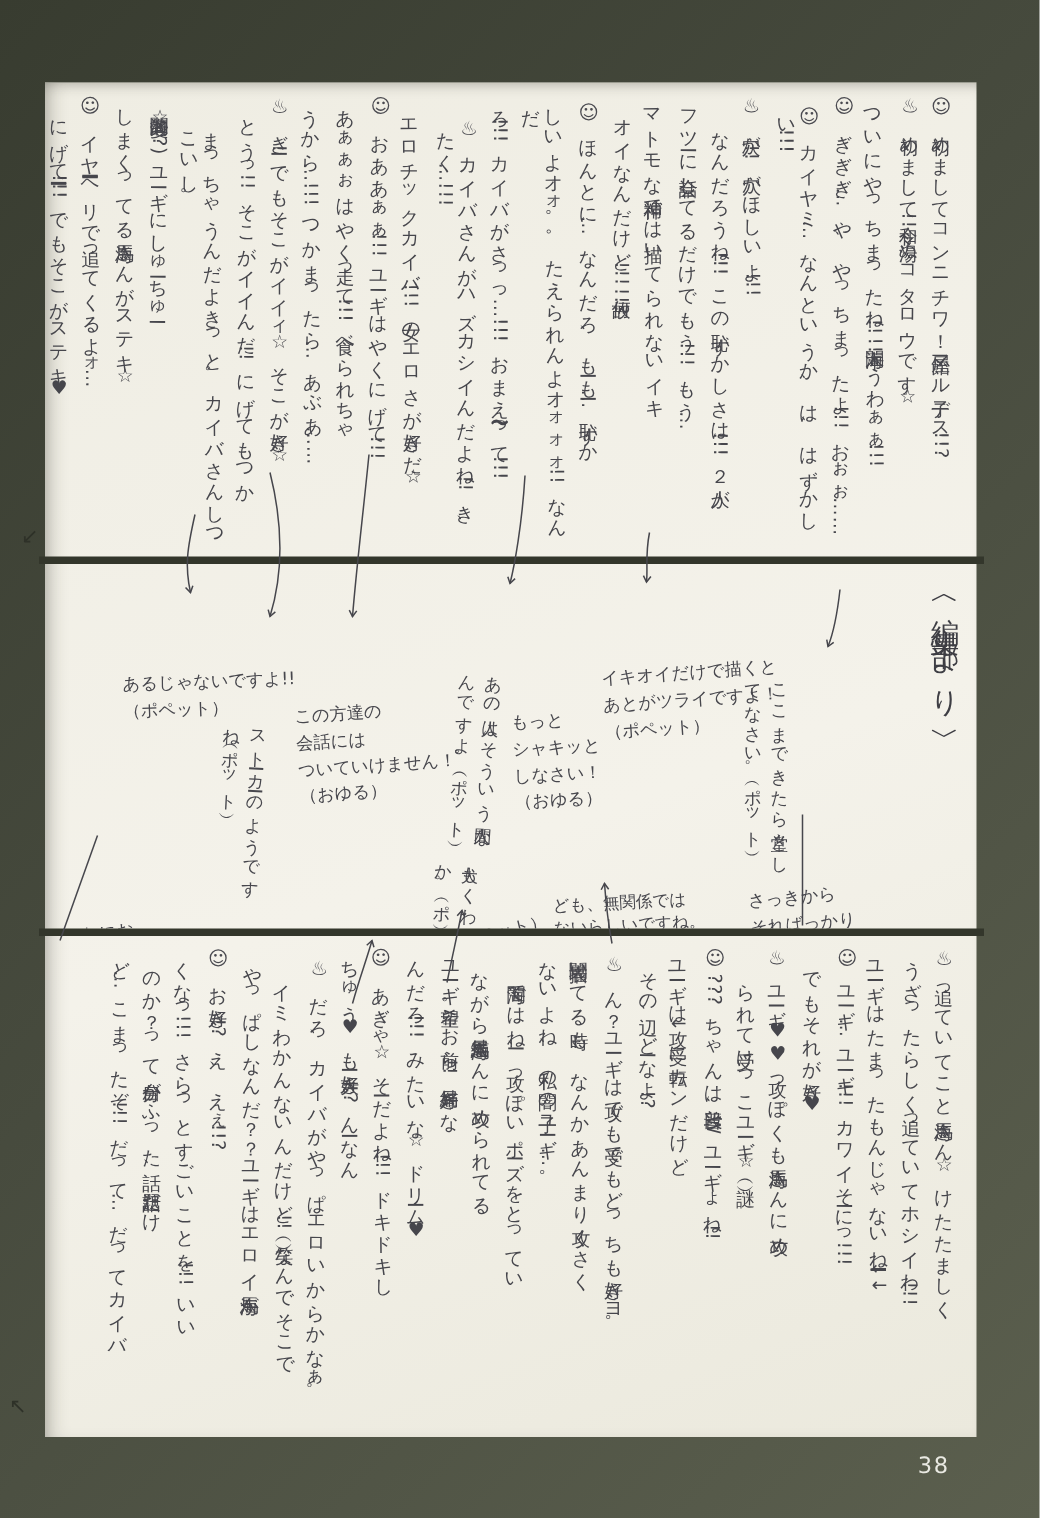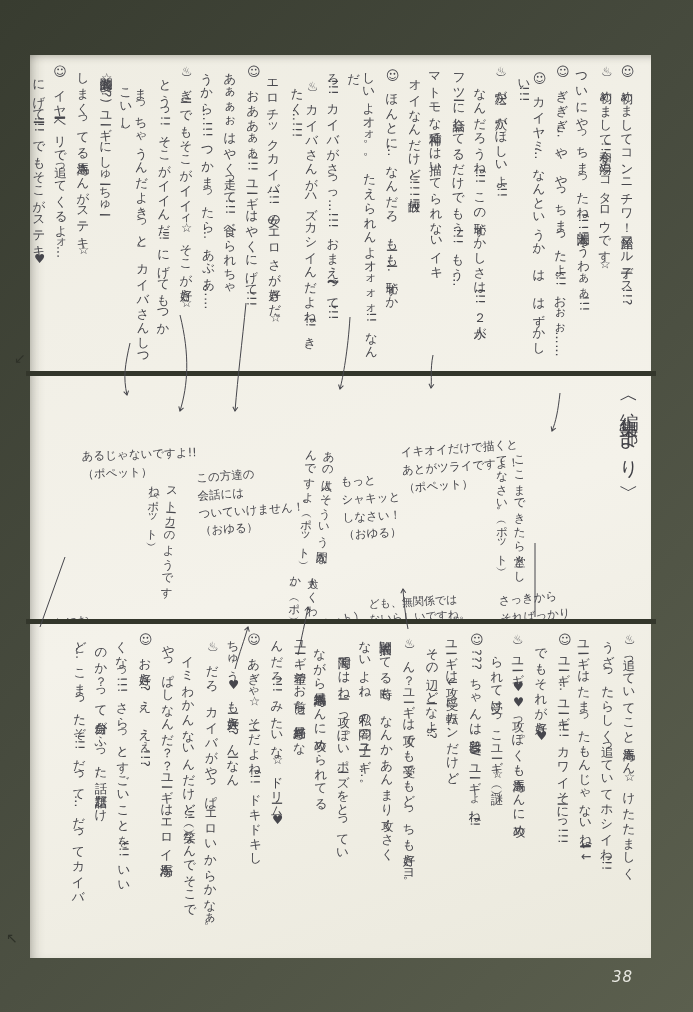--- a/index.html
+++ b/index.html
@@ -51,21 +51,21 @@
   .note-i { left: 112px; top: 102px; height: 115px; transform: rotate(3deg); }
   .note-j { left: 26px;  top: 236px; transform: rotate(-6deg); }
   .note-k { left: 150px; top: 252px; transform: rotate(-14deg); }
   .note-l { left: 254px; top: 192px; height: 110px; transform: rotate(2deg); }
   .arrows { position: absolute; inset: 0; pointer-events: none; }
   .corner-arrow { position: absolute; color: #2e3128; font-size: 14px; }
   .corner-arrow-mid { left: 14px; top: 350px; }
   .corner-arrow-bot { left: 6px;  top: 930px; }
   .page-number {
     position: absolute; right: 60px; bottom: 26px;
-    color: #e9e9e2; font-size: 15px; letter-spacing: 1px; font-style: italic;
+    color: #e9e9e2; font-size: 15px; letter-spacing: 1px;
   }
 </style>
 </head>
 <body>
 
 <div class="page">
 
   <section class="band band-top">
     <div class="vcols" id="top-cols">
         <div class="vcol"><span class="doodle">☺</span><span>初めましてコンニチワ！飴屋マル子デス!!?</span></div>

